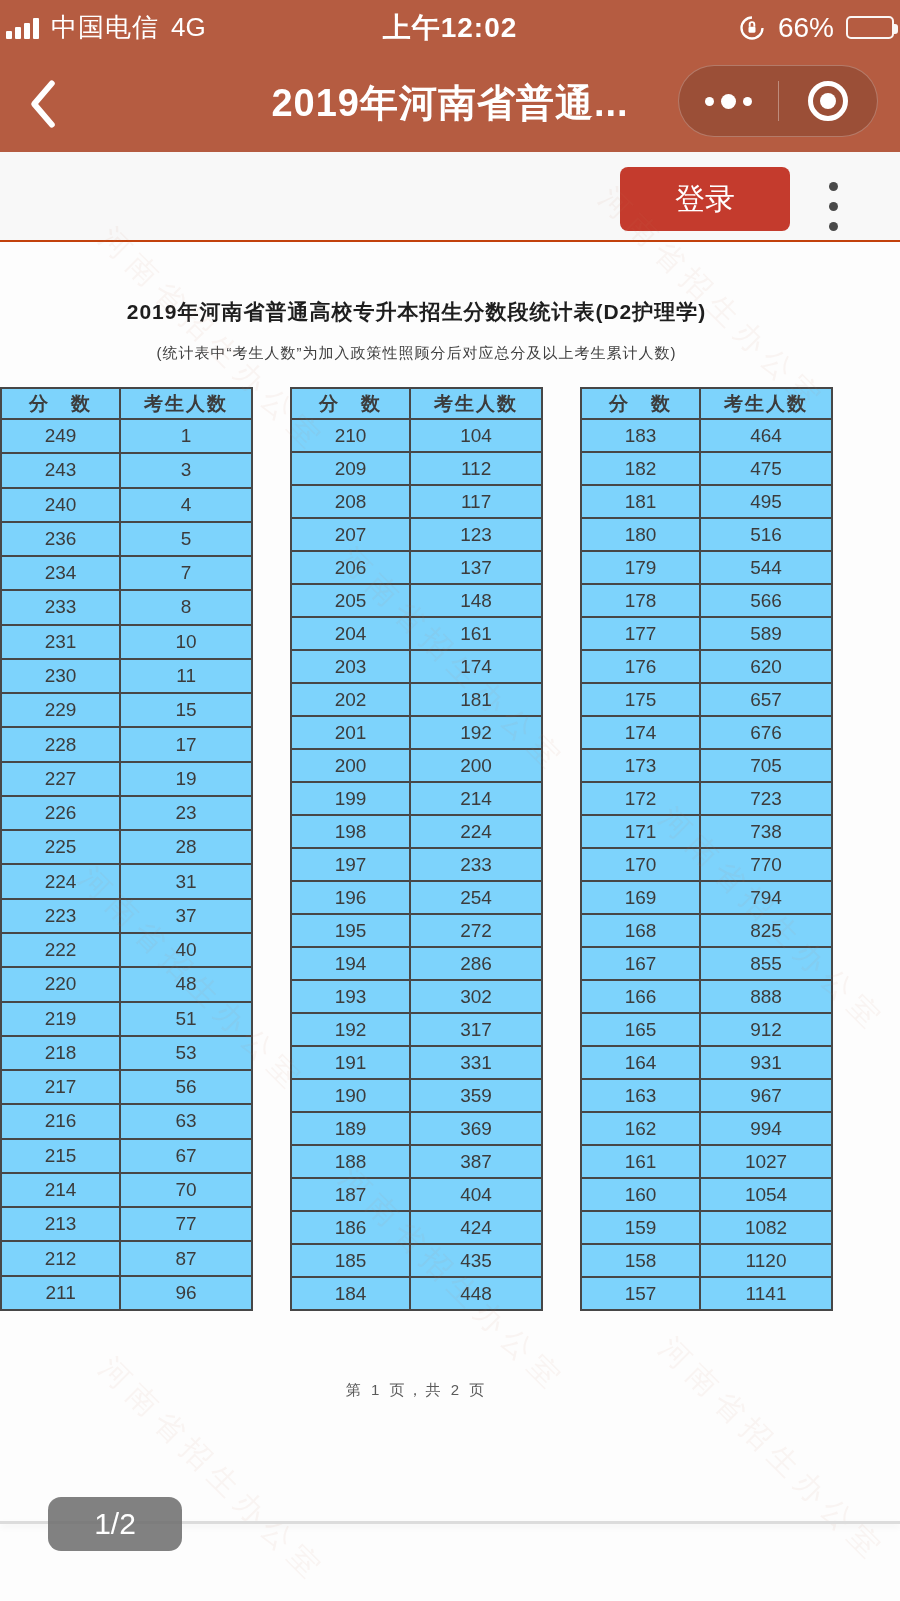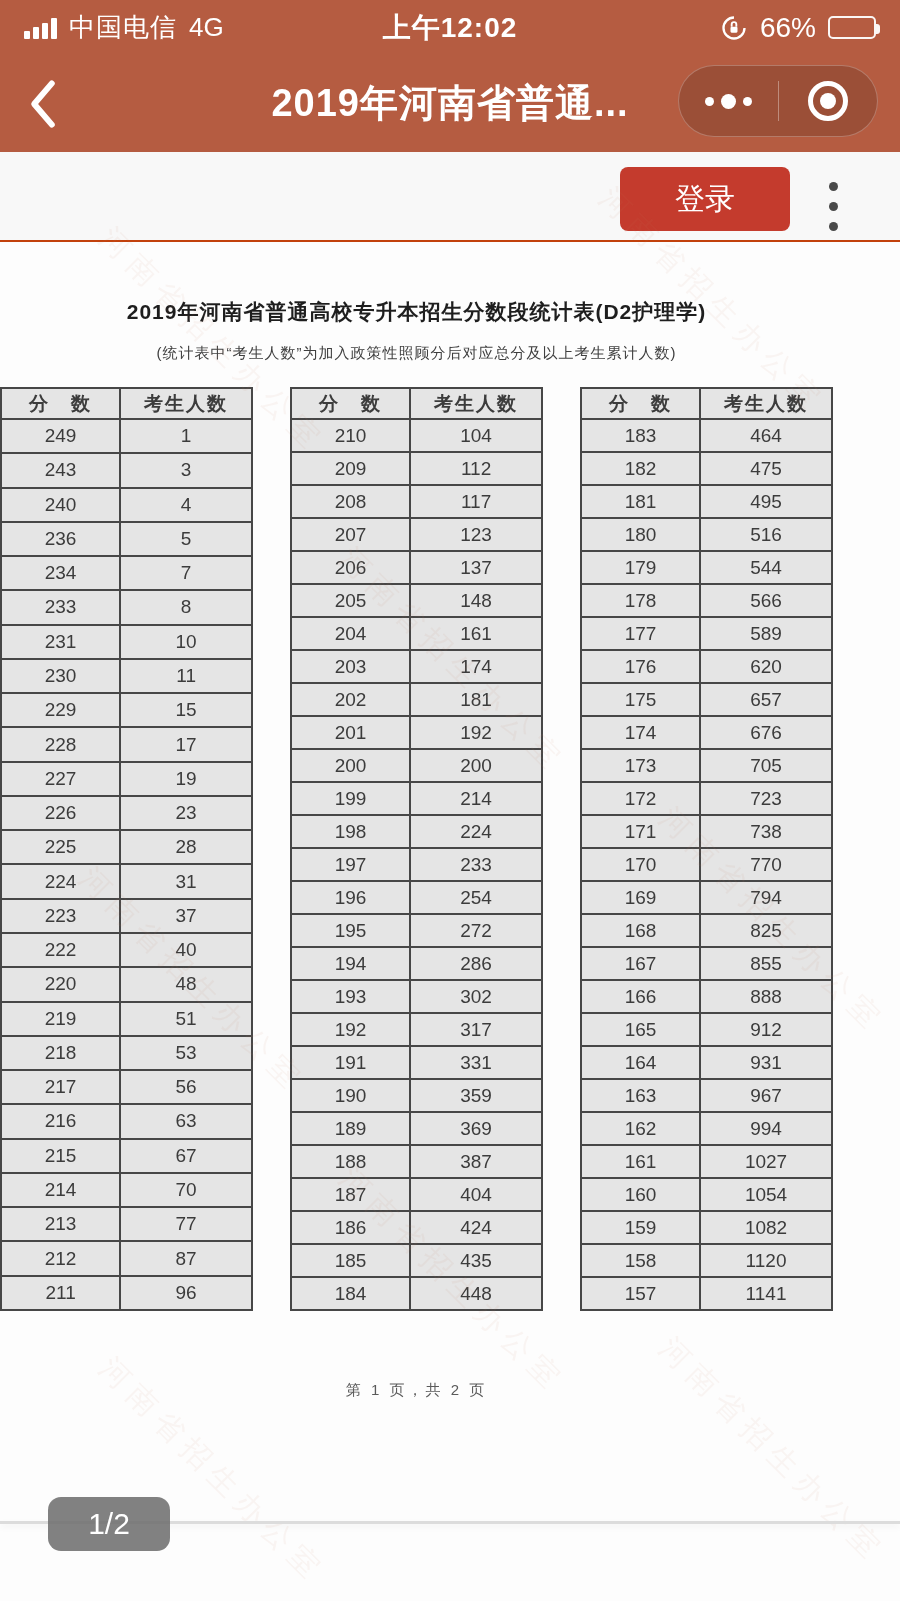--- a/index.html
+++ b/index.html
@@ -4,21 +4,21 @@
 <style>
   * { margin:0; padding:0; box-sizing:border-box; }
   html,body { width:900px; height:1601px; }
   body { font-family:"Liberation Sans", sans-serif; background:#fdfdfd; }
   .screen { position:relative; width:900px; height:1601px; overflow:hidden; background:#fdfdfd; }
 
   
   .topbar { position:absolute; top:0; left:0; width:900px; height:152px; background:#b55c41; }
   .statusbar { position:absolute; top:0; left:0; width:900px; height:55px;
                display:flex; align-items:center; justify-content:space-between;
-               padding:0 24px; color:#fff; }
+               padding:0 6px; color:#fff; }
   .sb-left, .sb-right { display:flex; align-items:center; gap:12px; }
   .sb-left { width:320px; }
   .sb-right { width:320px; justify-content:flex-end; }
   .carrier { font-size:26px; letter-spacing:1px; }
   .network { font-size:26px; margin-left:0; }
   .time { font-size:28px; font-weight:bold; letter-spacing:1px; }
   .signal { display:flex; align-items:flex-end; gap:3px; height:22px; }
   .signal span { width:6px; background:#fff; border-radius:1px; display:inline-block; }
   .signal span:nth-child(1){height:8px}.signal span:nth-child(2){height:12px}
   .signal span:nth-child(3){height:16px}.signal span:nth-child(4){height:21px}
@@ -55,30 +55,30 @@
                font-size:30px; font-family:inherit; cursor:pointer; }
   .kebab { position:absolute; right:58px; top:26px; display:flex; flex-direction:column; gap:11px;
            cursor:pointer; padding:4px; }
   .kebab i { width:9px; height:9px; background:#4a4a4a; border-radius:50%; display:block; }
 
   
   .content { position:absolute; top:242px; left:0; width:833px; height:1359px; background:#fdfdfd; }
   .doc-title { margin-top:56px; text-align:center; font-size:21px; font-weight:bold; color:#1e1e1e; letter-spacing:1px; }
   .doc-subtitle { margin-top:18px; text-align:center; font-size:15px; color:#3f3f3f; letter-spacing:1px; }
   .tables-row { display:flex; justify-content:center; gap:37px; margin-top:24px; }
-  table.score-table { border-collapse:collapse; background:#e5e5e5; }
+  table.score-table { border-collapse:collapse; background:#7dd3fc; }
   .score-table th, .score-table td { border:2px solid #474747; text-align:center;
       font-size:19px; color:#3c3c3c; }
   .score-table th { height:31px; font-weight:bold; letter-spacing:2px; }
   .score-table td { height:33px; }
   .score-table .col-score { width:120px; }
   .score-table .col-count { width:133px; }
   .doc-footer { margin-top:70px; text-align:center; font-size:15px; color:#5a5a5a; letter-spacing:3px; }
 
-  .page-badge { position:absolute; left:48px; top:1497px; width:122px; height:54px;
+  .page-badge { position:absolute; left:48px; top:1497px; width:134px; height:54px;
                 background:rgba(112,112,112,.88); border-radius:13px; color:#fff;
                 font-size:30px; display:flex; align-items:center; justify-content:center; }
   .page-divider { position:absolute; left:0; top:1521px; width:900px; height:3px;
                   background:#dcdcdc; box-shadow:0 3px 6px rgba(0,0,0,.06); }
 
   .watermark { position:absolute; font-size:30px; color:rgba(193,121,105,.07);
                transform:rotate(45deg); white-space:nowrap; letter-spacing:8px; pointer-events:none; }
 </style>
 </head>
 <body>

